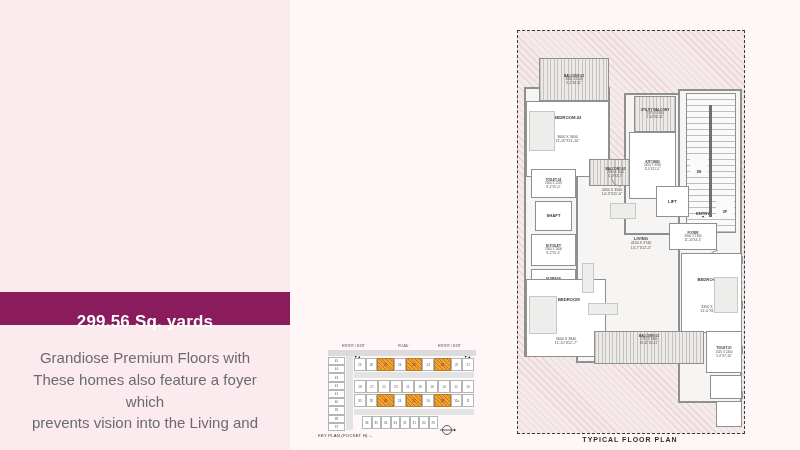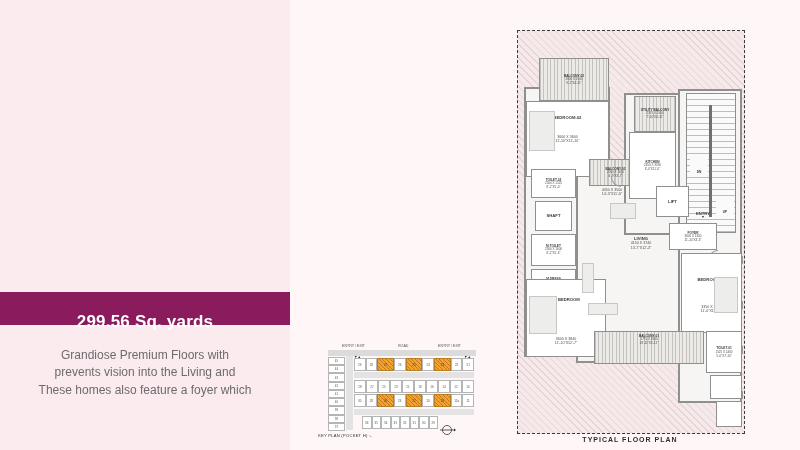--- a/index.html
+++ b/index.html
@@ -3,21 +3,21 @@
 <meta charset="utf-8">
 <style>
   html,body{margin:0;padding:0;}
   .page{position:relative;width:800px;height:450px;overflow:hidden;
         font-family:"Liberation Sans",sans-serif;background:#fff7f7;}
   .left-band{position:absolute;left:0;top:0;width:290px;height:450px;background:#fcebee;}
   .banner{position:absolute;left:0;top:292px;width:290px;height:33px;background:#8a1b5c;
           display:flex;align-items:center;justify-content:center;}
   .banner span{color:#ffffff;font-size:17px;font-weight:bold;letter-spacing:.2px;margin-top:27px;}
   .desc{position:absolute;left:15px;top:347px;width:260px;text-align:center;
-        color:#6b6b6e;font-size:12px;line-height:1.45;}
+        color:#6b6b6e;font-size:15px;line-height:1.45;}
   
   .keyplan{position:absolute;left:318px;top:344px;width:158px;height:102px;}
   .kp-toplabel{position:absolute;top:0;font-size:3.6px;color:#555;}
   .kp-road{position:absolute;left:10px;top:6px;width:148px;height:6px;background:#dbdbdb;}
   .kp-vroad{position:absolute;left:28px;top:12px;width:7px;height:74px;background:#e3e3e3;}
   .kp-hroad{position:absolute;background:#e3e3e3;height:6px;}
   .kp-arrow{position:absolute;top:12px;font-size:3.5px;color:#222;line-height:1;}
   .kp-leftcol{position:absolute;left:10px;top:13px;width:17px;height:74px;display:flex;flex-direction:column;}
   .kp-row{position:absolute;left:36px;width:120px;height:13px;display:flex;}
   .kp-cell{flex:1;background:#ffffff;border:0.5px solid #b5b5b5;display:flex;align-items:center;
@@ -57,22 +57,22 @@
 <body>
 
 <div class="page">
 
   <div class="left-band">
     <div class="banner">
       <span>299.56 Sq. yards</span>
     </div>
     <div class="desc">
       <div>Grandiose Premium Floors with</div>
+      <div>These homes also feature a foyer which</div>
       <div>prevents vision into the Living and</div>
-      <div>These homes also feature a foyer which</div>
     </div>
   </div>
 
   <div class="keyplan">
     <span class="kp-toplabel" style="left:24px;">ENTRY / EXIT</span>
     <span class="kp-toplabel" style="left:80px;">ROAD</span>
     <span class="kp-toplabel" style="left:120px;">ENTRY / EXIT</span>
     <div class="kp-road"></div>
     <span class="kp-arrow" style="left:36px;">▼▲</span>
     <span class="kp-arrow" style="left:146px;">▼▲</span>

